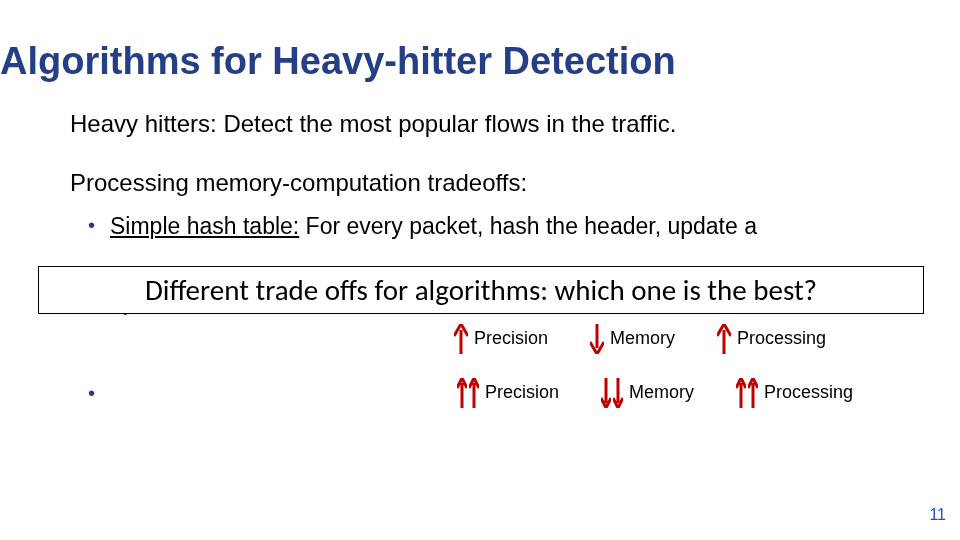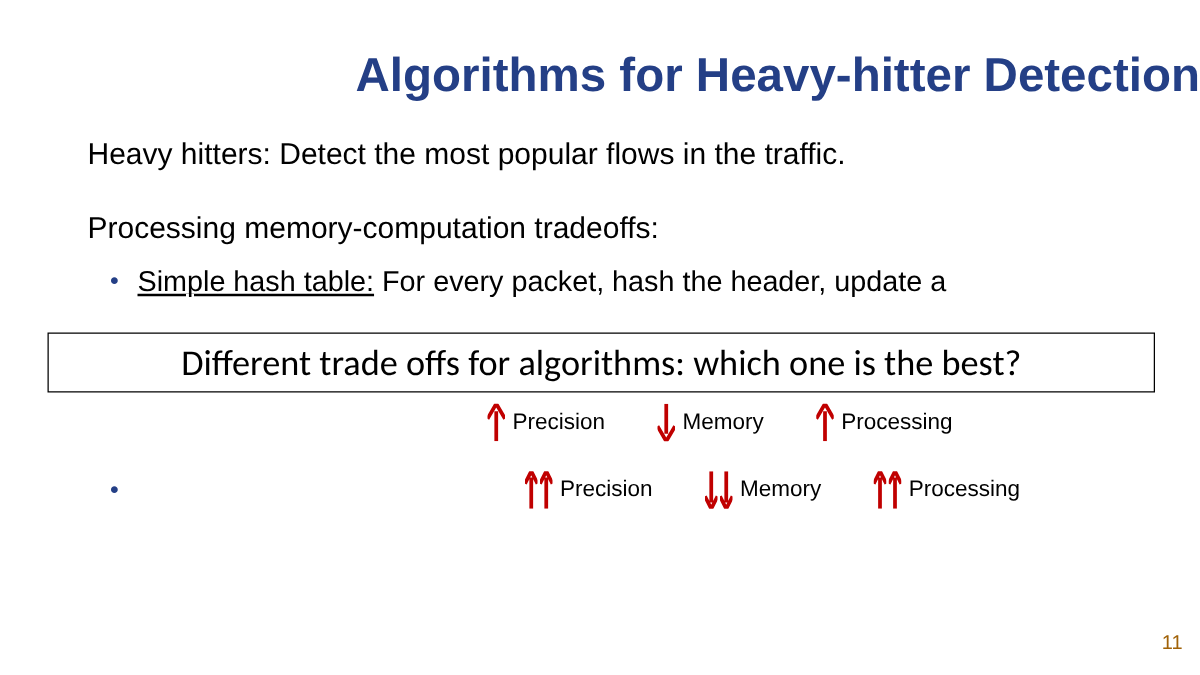--- a/index.html
+++ b/index.html
@@ -1,31 +1,31 @@
 <!DOCTYPE html>
 <html><head>
 <meta charset="utf-8">
 <style>
   * { margin: 0; padding: 0; box-sizing: border-box; }
   html, body { width: 960px; height: 540px; background: #fff; font-family: Arial, Helvetica, sans-serif; color: #000; }
   .slide { position: relative; width: 960px; height: 540px; }
-  .title { position: absolute; top: 40px; left: 0; width: 100%; text-align: right; font-size: 38px; color: #243f86; }
+  .title { position: absolute; top: 40px; left: 0; width: 100%; text-align: left; font-size: 38px; color: #243f86; }
   .body { position: absolute; top: 108px; left: 70px; width: 820px; font-size: 24px; line-height: 1.3; }
   .para { margin-bottom: 28px; }
   .bullets { margin-left: 40px; }
   .bullet { position: relative; margin-bottom: 10px; }
   .bull-dot { color: #243f86; font-size: 20px; position: absolute; left: -22px; top: 2px; }
   .bullet .text { font-size: 23px; }
   .u { text-decoration: underline; }
-  .metrics { margin-top: 6px; margin-left: 280px; display: flex; gap: 42px; align-items: center; font-size: 18px; }
+  .metrics { margin-top: 6px; margin-left: 280px; display: flex; gap: 42px; align-items: center; font-size: 18px; justify-content: center; }
   .metrics2 { margin-left: 310px; }
   .metric { display: flex; align-items: center; gap: 6px; }
   .arrow { display: inline-flex; flex-direction: column; align-items: center; }
   .double { flex-direction: row; gap: 2px; }
-  .pagenum { position: absolute; right: 14px; bottom: 16px; font-size: 16px; color: #a16207; margin-left: 12px; }
+  .pagenum { position: absolute; right: 14px; bottom: 16px; font-size: 16px; color: #1d4ed8; margin-left: 12px; }
   .overlay { position: absolute; top: 266px; left: 38px; width: 886px; height: 48px; background: #fff; border: 1px solid #000; display: flex; align-items: center; justify-content: center; font-family: Calibri, Arial, sans-serif; font-size: 29px; }
 </style>
 </head>
 <body>
 
 <div class="slide">
 
   <h1 class="title">Algorithms for Heavy-hitter Detection</h1>
 
   <div class="body">

